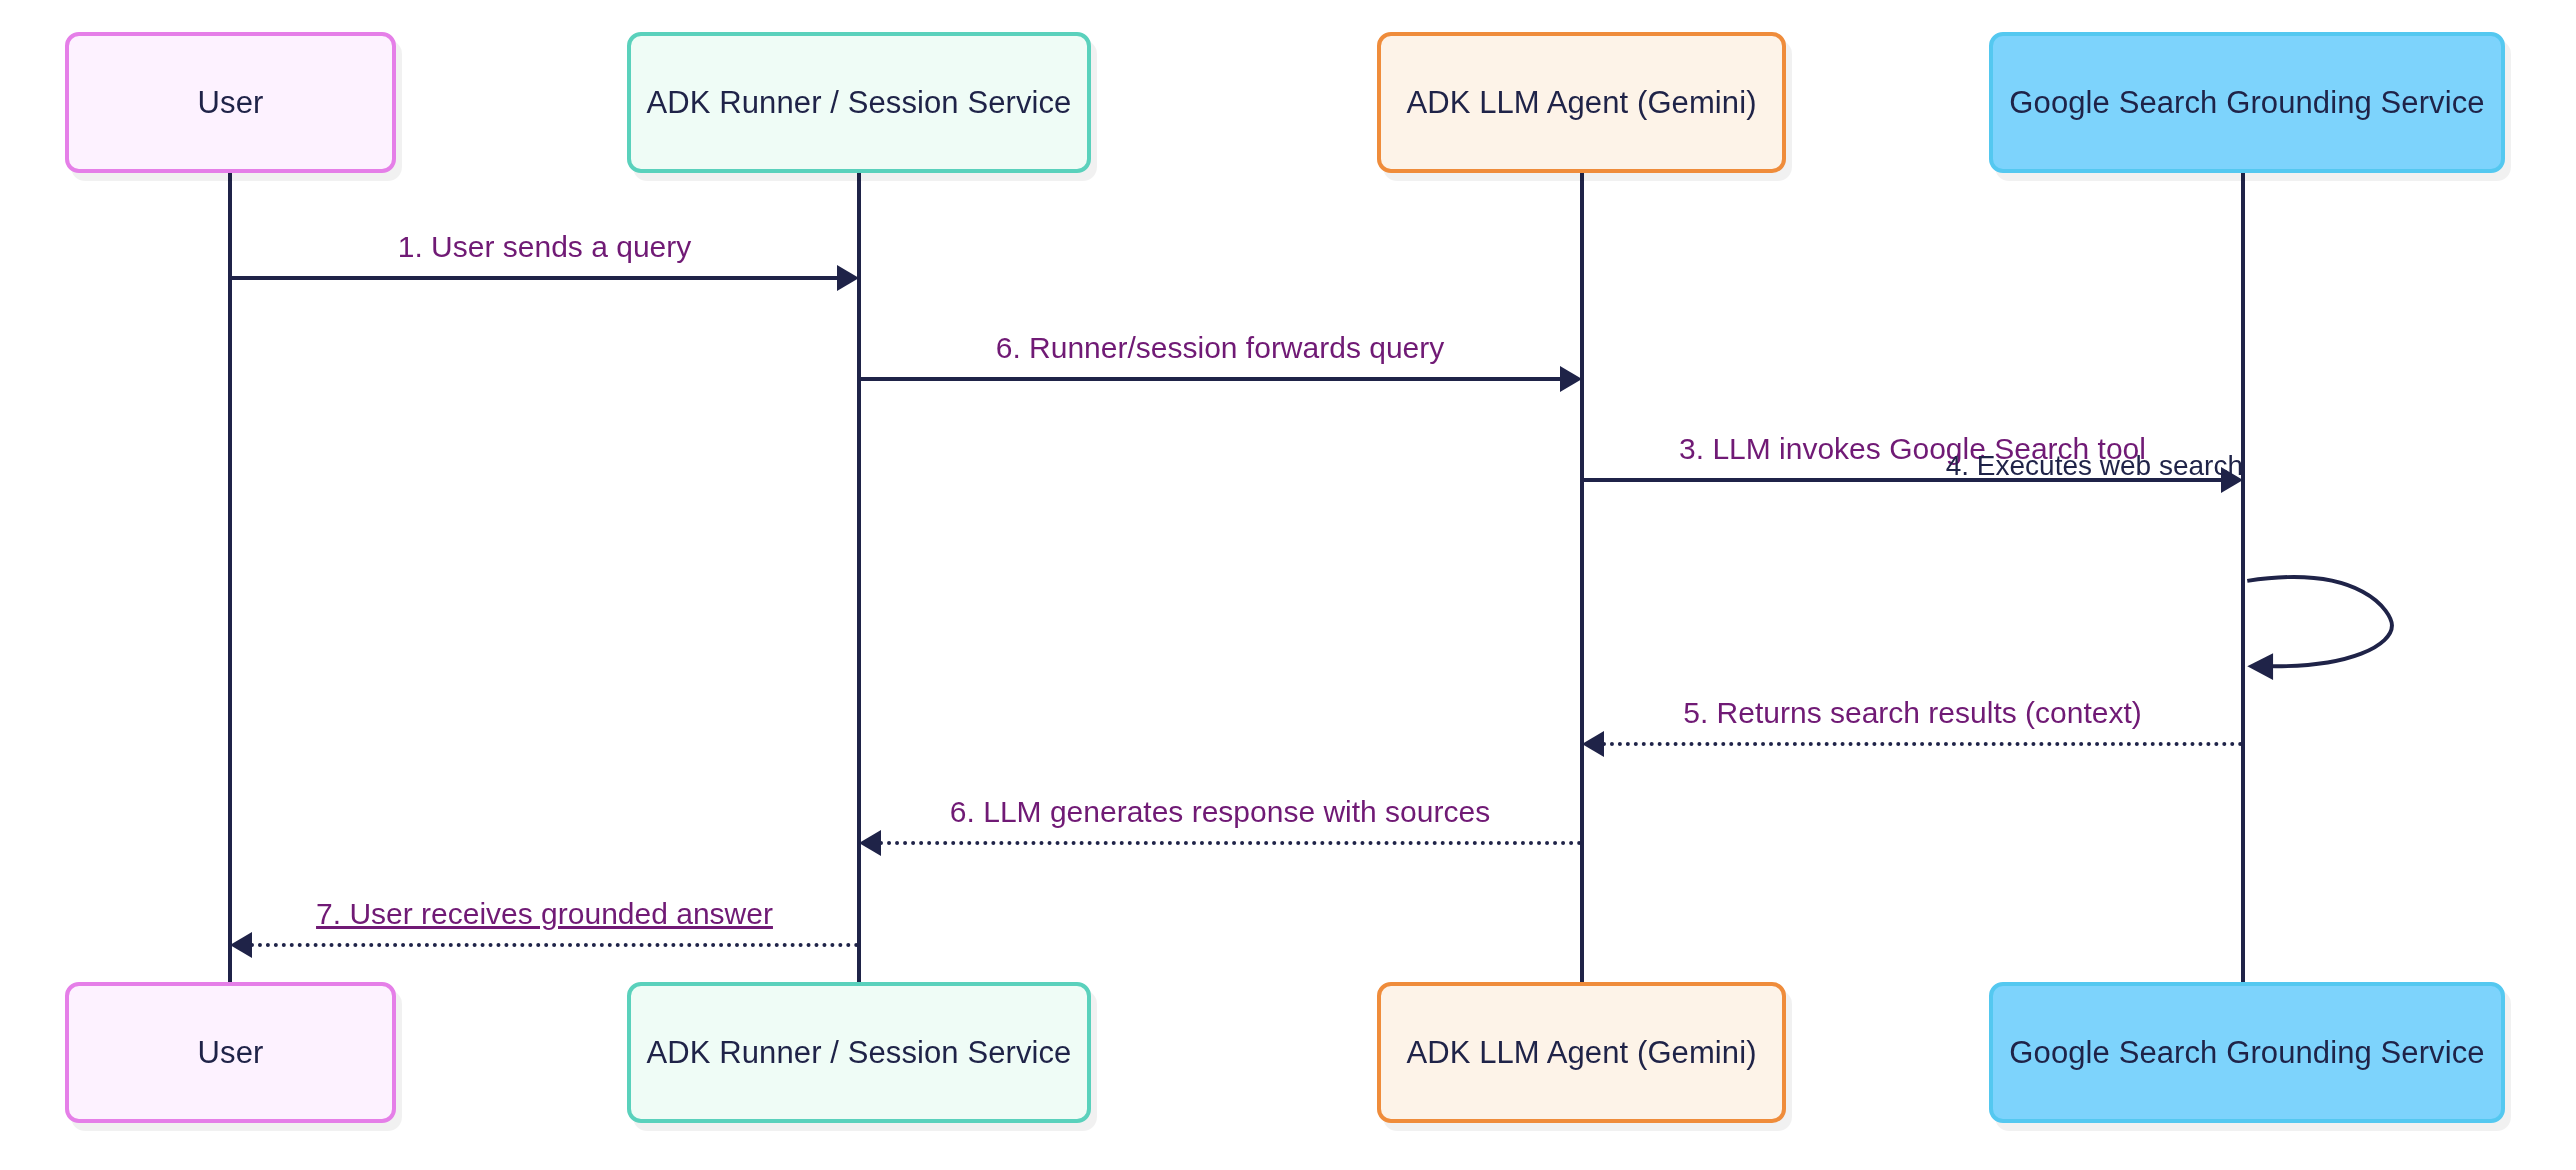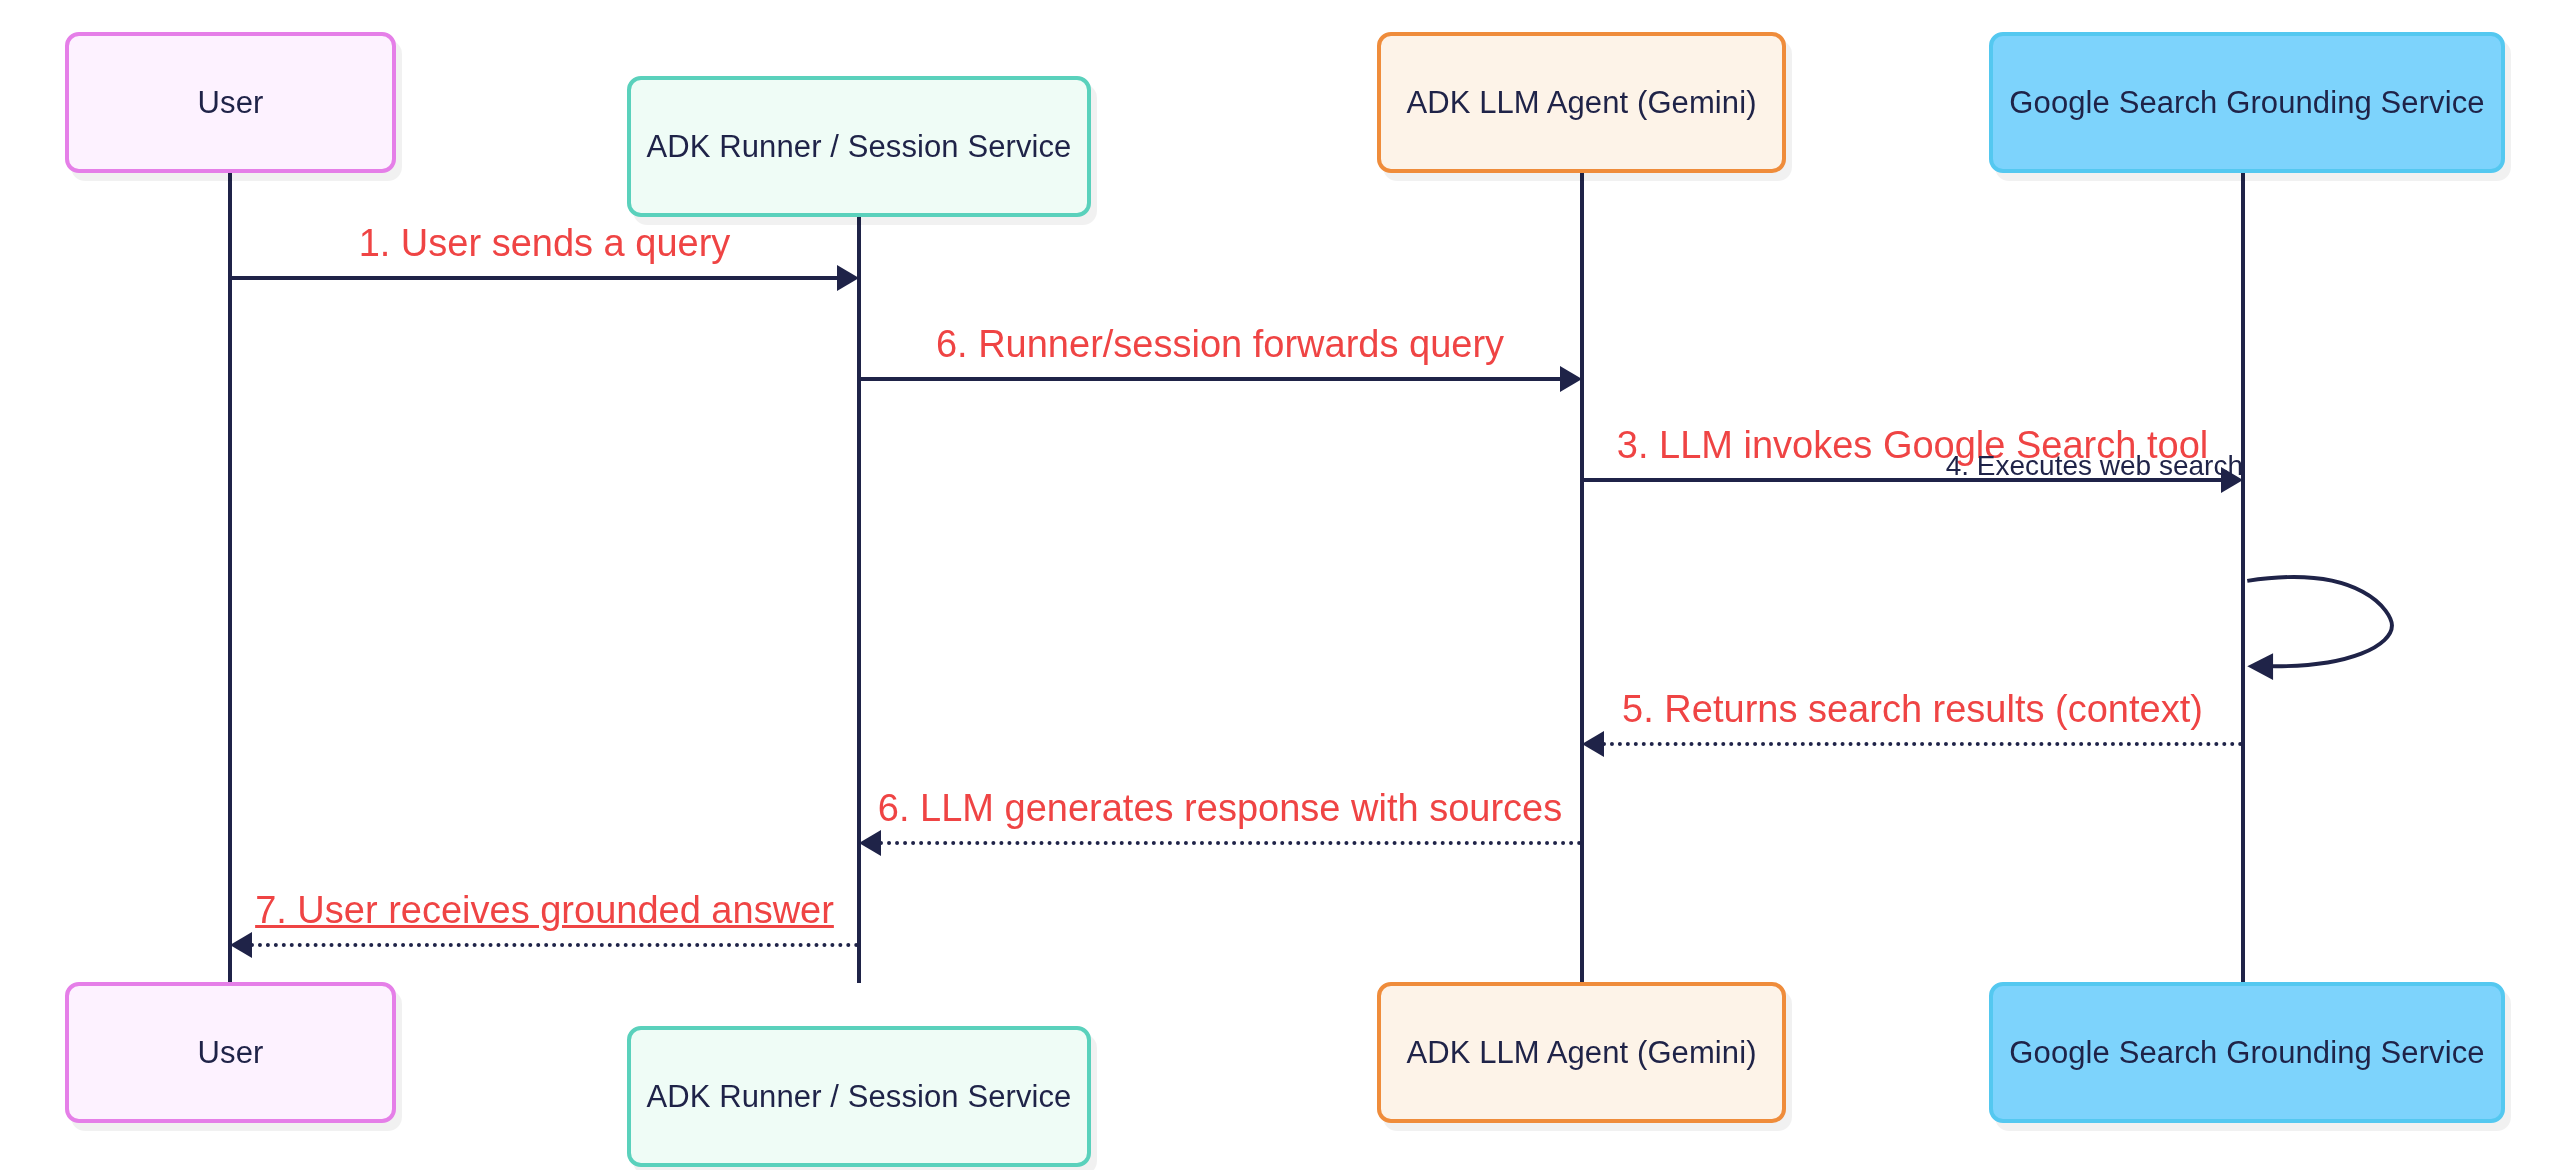--- a/index.html
+++ b/index.html
@@ -23,21 +23,21 @@
   }
   .actor-label{
     font-size:31px;
     color:#1f2348;
     white-space:nowrap;
     letter-spacing:0.1px;
     line-height:1;
   }
 
   .a-user   {border-color:#e57fe8; background:#fdf2ff;}
-  .a-runner {border-color:#5ad1bc; background:#effcf6;margin-top:44px;}
+  .a-runner {border-color:#5ad1bc; background:#effcf6;}
   .a-agent  {border-color:#ef8c3b; background:#fdf3e8;}
   .a-search {border-color:#54c8f0; background:#7dd3fc;}
 
   
   .lifeline{
     position:absolute;
     width:4px;
     background:#1f2348;
     z-index:1;
   }
@@ -64,22 +64,22 @@
     border-left:22px solid #1f2348;
     border-right:0;
   }
   .msg .head.left{
     border-right:22px solid #1f2348;
     border-left:0;
   }
   .msg .caption{
     position:absolute;
     bottom:14px;
-    font-size:38px;
-    color:#ef4444;
+    font-size:30px;
+    color:#701a75;
     white-space:nowrap;
     line-height:1;
   }
 
   
   .selfmsg{position:absolute;z-index:3;}
   .selfmsg .caption{
     position:absolute;
     font-size:28px;
     color:#1f2348;

